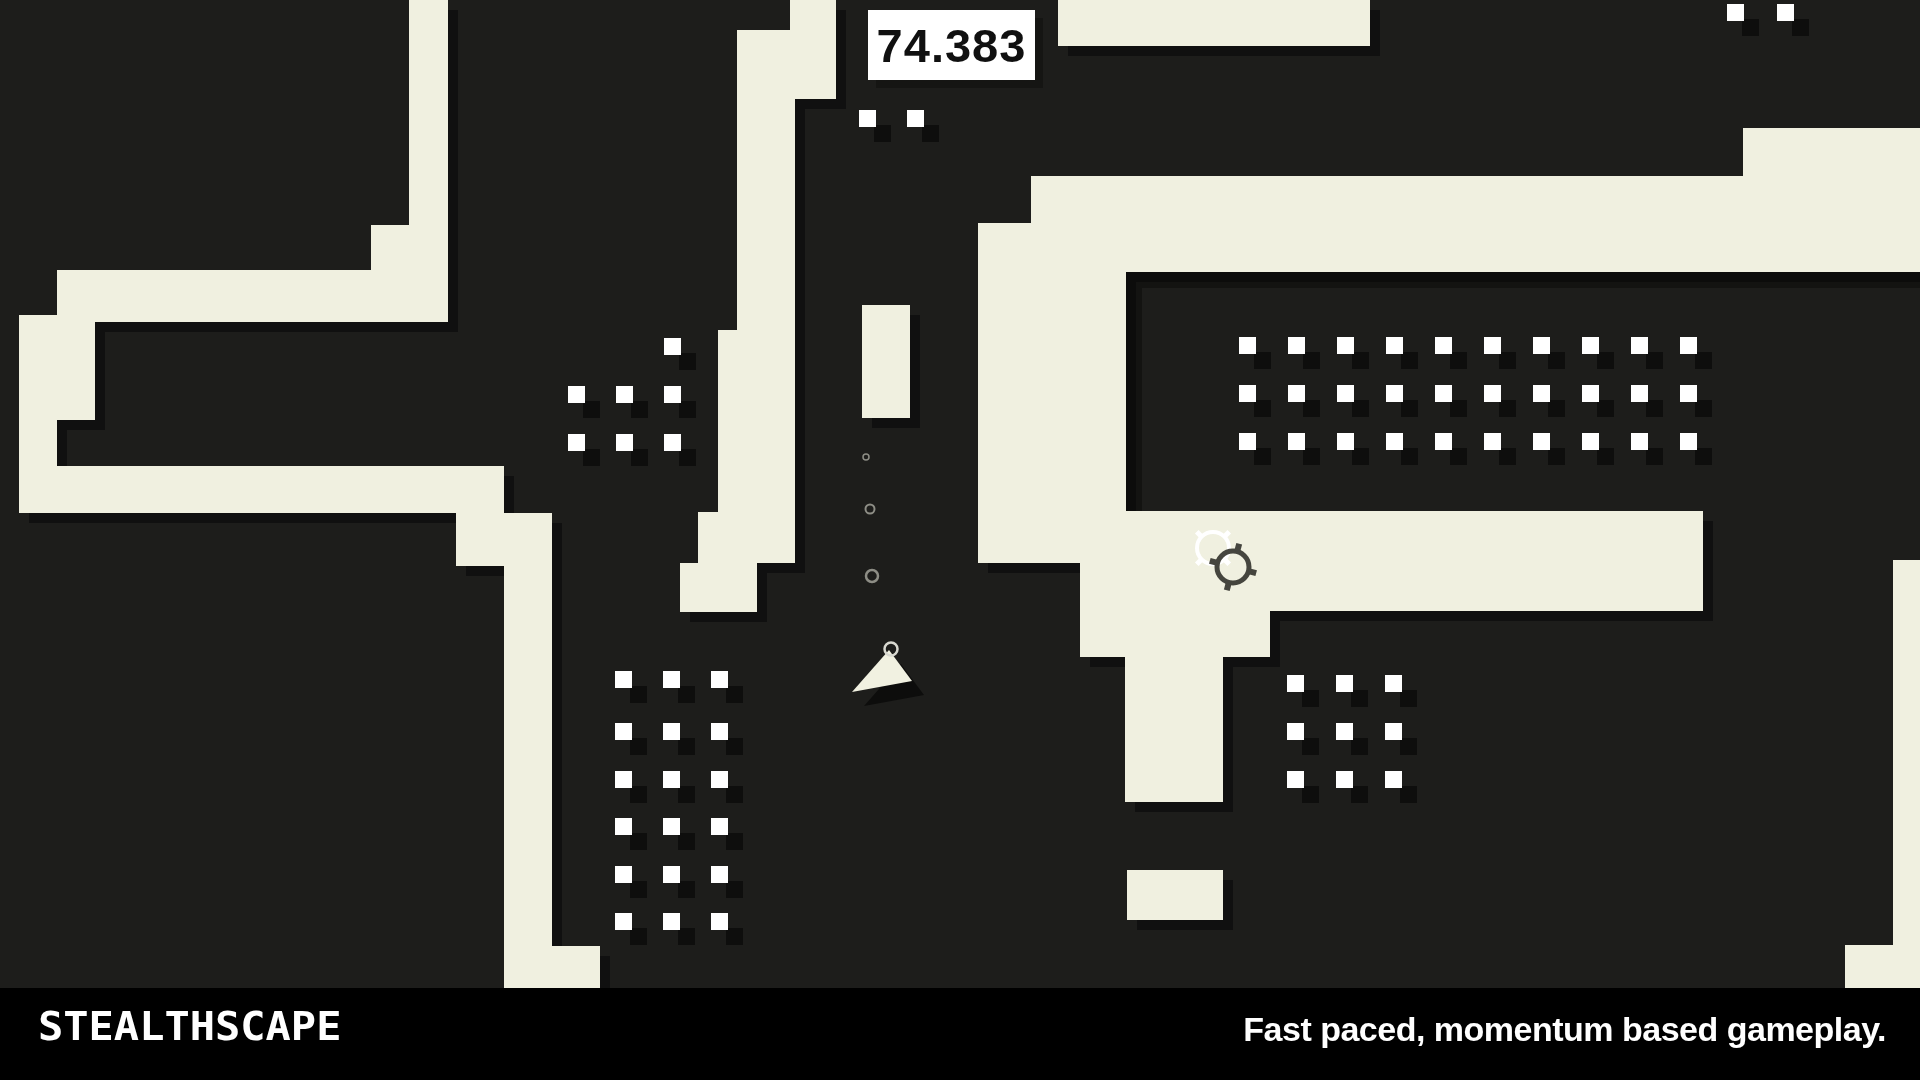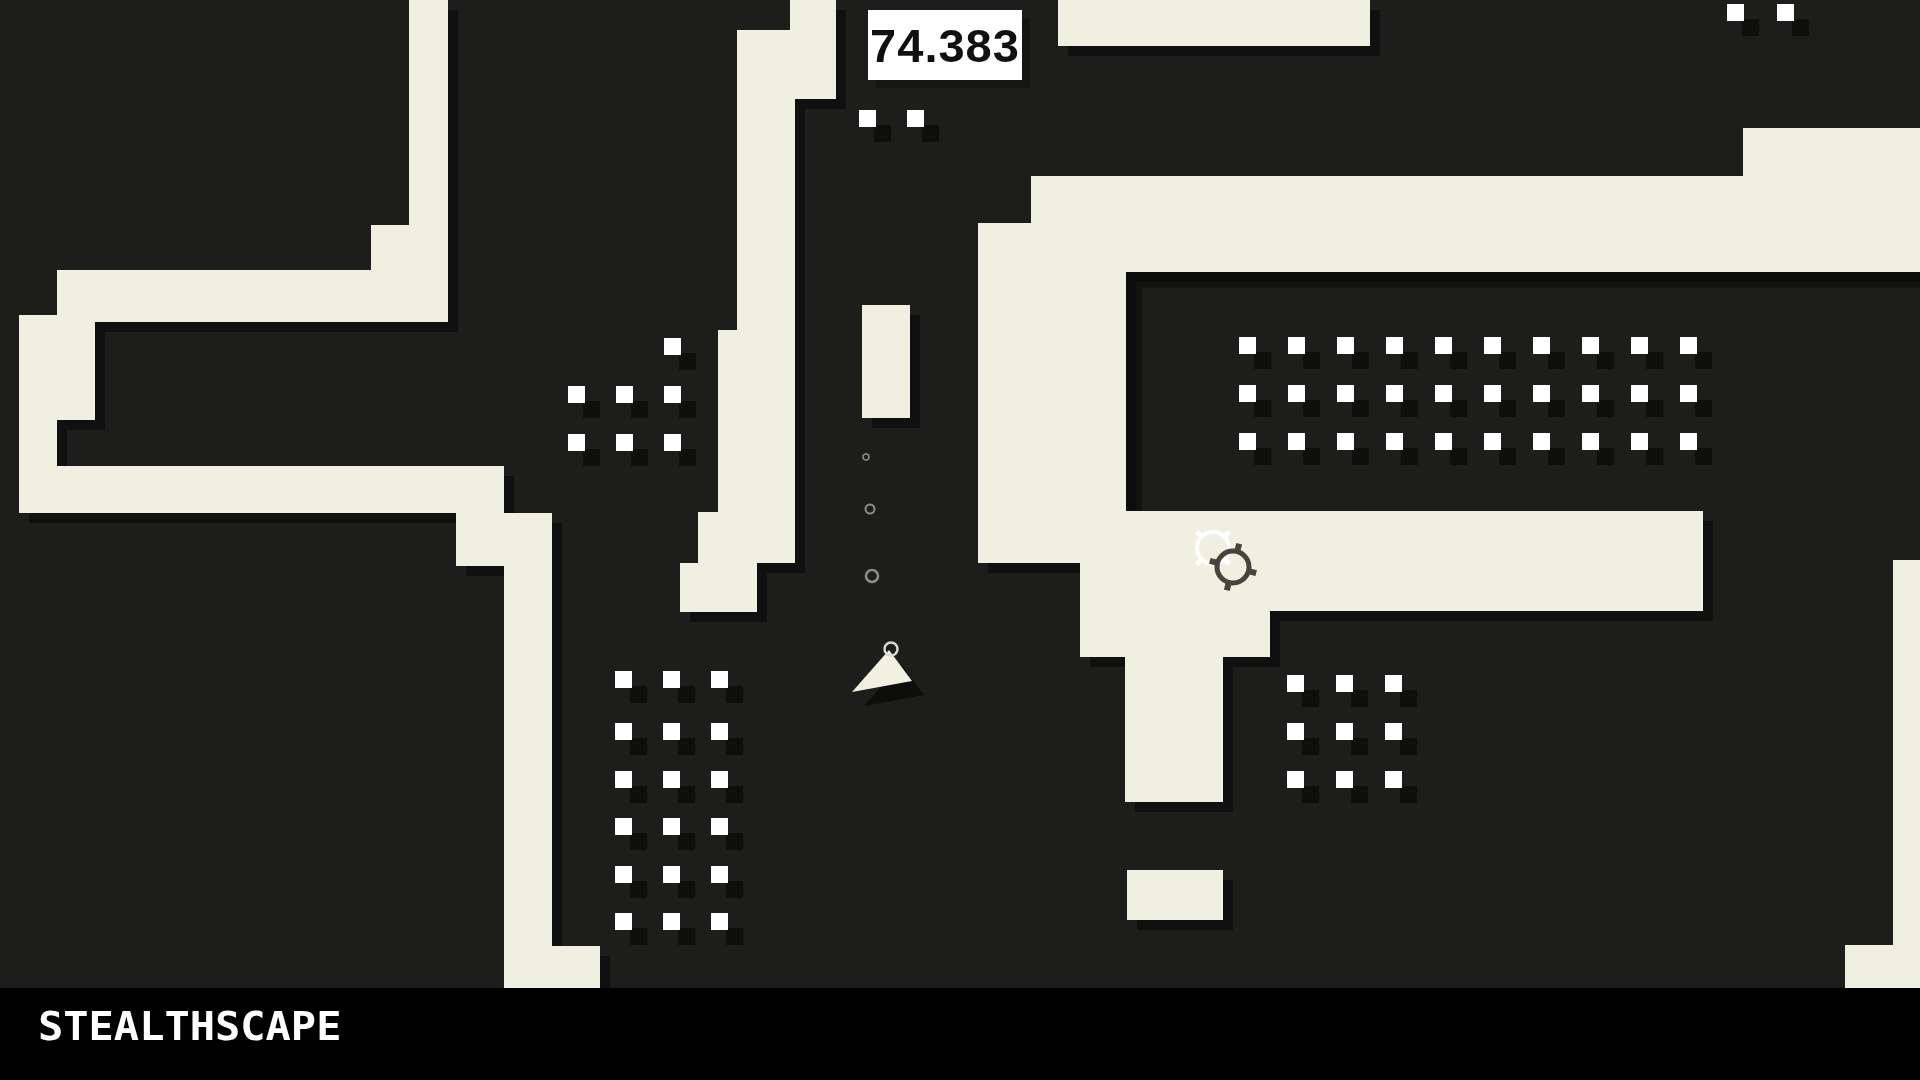--- a/index.html
+++ b/index.html
@@ -5,21 +5,21 @@
   html,body{margin:0;padding:0;background:#000;}
   #stage{position:relative;width:1920px;height:1080px;overflow:hidden;
          background:#1d1d1b;font-family:"Liberation Sans",sans-serif;}
   .wall-shadow{position:absolute;background:#101010;z-index:1;}
   .wall{position:absolute;background:#f0f0e0;z-index:2;}
   .dot-shadow{position:absolute;width:17px;height:17px;background:#0e0e0d;z-index:3;}
   .dot{position:absolute;width:17px;height:17px;background:#ffffff;z-index:4;}
   #interior-shade{position:absolute;z-index:2;
     box-shadow:inset 16px 16px 0 rgba(8,8,7,0.45);}
   #entity-layer{position:absolute;left:0;top:0;z-index:6;}
-  #timer-box{position:absolute;left:868px;top:10px;width:154px;height:70px;
+  #timer-box{position:absolute;left:868px;top:10px;width:167px;height:70px;
     background:#ffffff;z-index:8;display:flex;align-items:center;justify-content:center;
     box-shadow:8px 8px 0 rgba(14,14,12,0.55);}
   #timer-value{font-size:47px;font-weight:bold;color:#101010;letter-spacing:1px;}
   #bottom-bar{position:absolute;left:0;top:988px;width:1920px;height:92px;
     background:#000000;z-index:10;}
   #logo{position:absolute;left:38px;top:16px;color:#ffffff;
     font-family:"DejaVu Sans Mono",monospace;font-weight:800;font-size:42px;
     letter-spacing:0px;transform:scaleY(0.92);transform-origin:left top;}
   #tagline{position:absolute;right:34px;top:22px;color:#ffffff;
     font-weight:bold;font-size:34px;letter-spacing:-0.5px;}
@@ -237,14 +237,15 @@
       <circle cx="872" cy="576" r="6" fill="none" stroke="#8d8d85" stroke-width="2.5"></circle>
       <polygon points="901,664 924,695 864,706" fill="#0d0d0c"></polygon>
       <polygon points="889,650 912,681 852,692" fill="#f1f1e1"></polygon>
       <circle cx="891" cy="649" r="6.5" fill="none" stroke="#d8d8d0" stroke-width="2.5"></circle>
     </svg>
   <div id="timer-box">
     <span id="timer-value">74.383</span>
   </div>
   <div id="bottom-bar">
     <span id="logo">STEALTHSCAPE</span>
+    <span id="tagline">Fast paced, momentum based gameplay.</span>
   </div>
 </div>
 
 </body></html>

